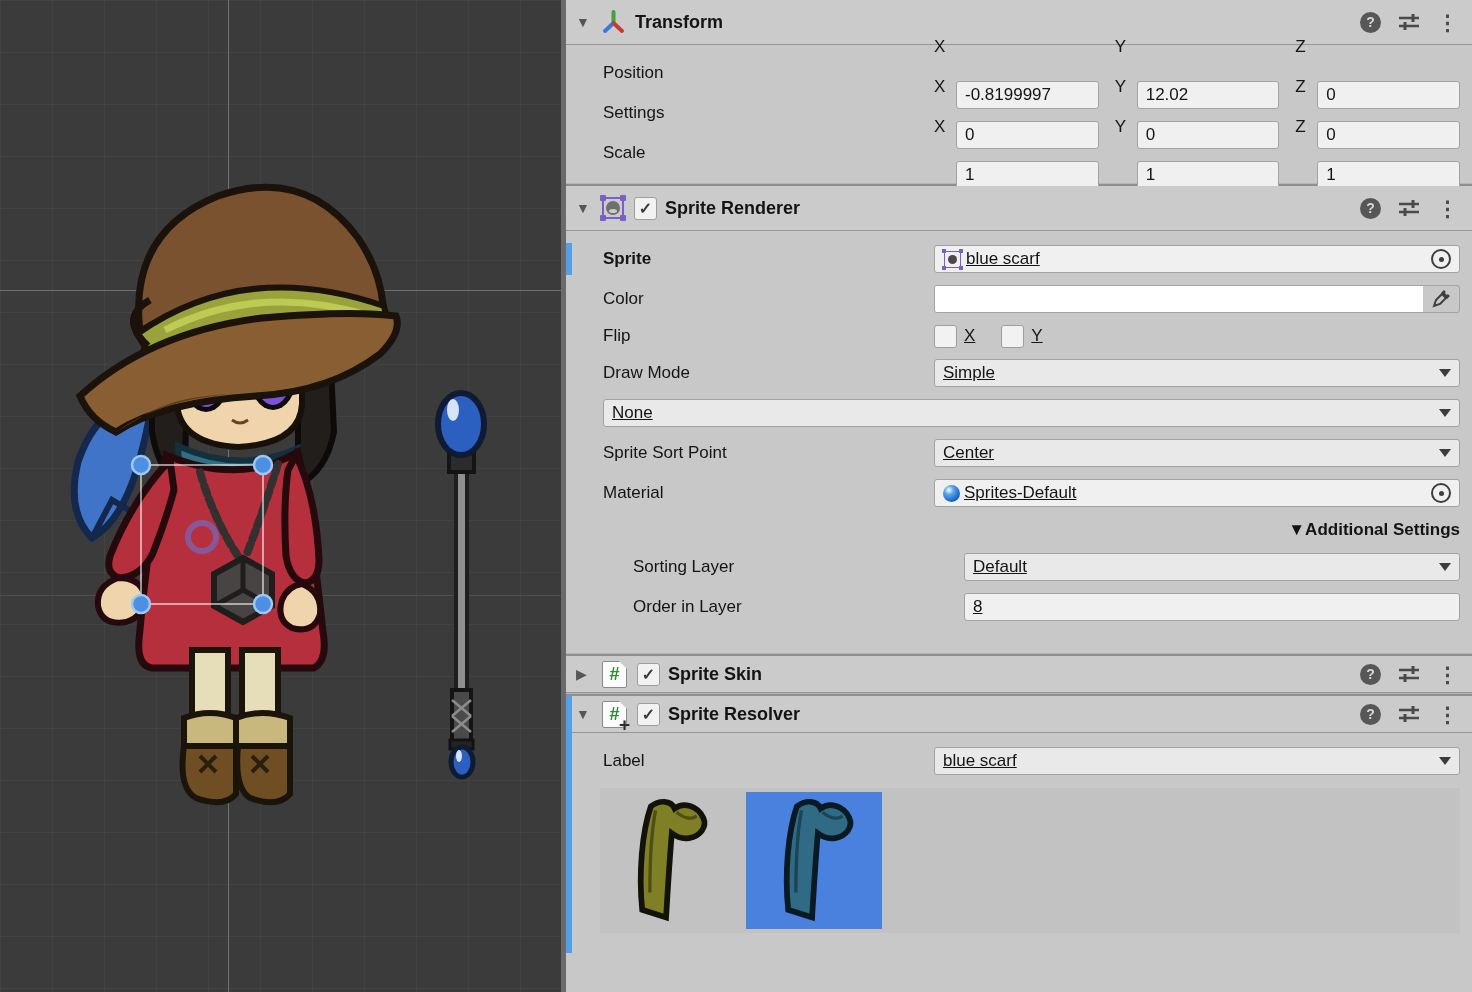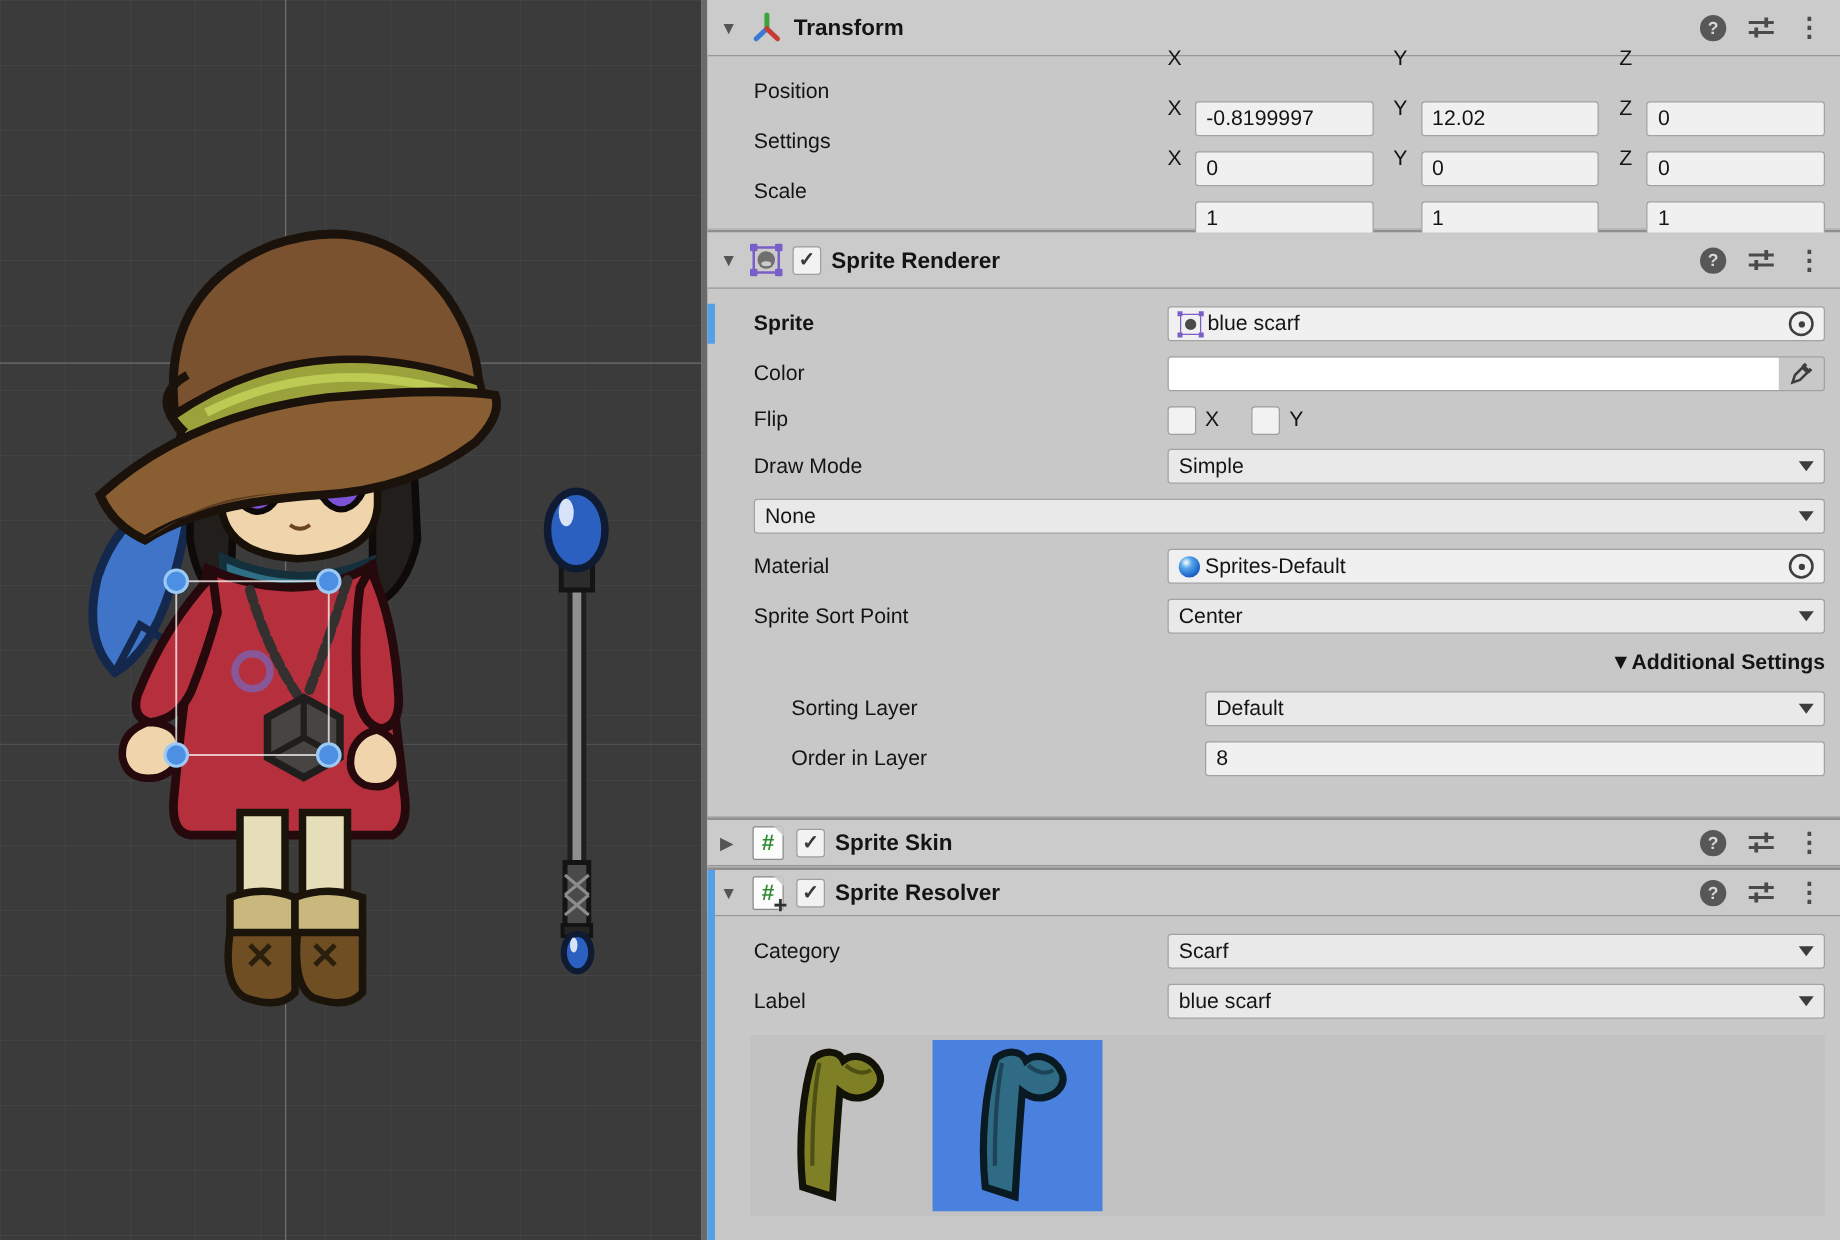--- a/index.html
+++ b/index.html
@@ -36,21 +36,21 @@
              font-weight:bold;font-size:14px;display:flex;align-items:center;justify-content:center;}
   .kebab-icon{color:#4A4A4A;font-size:21px;font-weight:bold;line-height:1;letter-spacing:0;}
   .comp-body{padding:8px 0 10px 0;}
   .comp-sep{height:2px;background:#8E8E8E;border-top:1px solid #B5B5B5;}
 
   .row{display:flex;align-items:center;height:40px;padding:0 12px 0 37px;position:relative;}
   .row.slim{height:34px;justify-content:flex-end;}
   .row .label{width:331px;flex:none;white-space:nowrap;}
   .row .label.bold{font-weight:bold;}
   .row .label.indent{padding-left:30px;}
-  .value{flex:1;display:flex;align-items:center;min-width:0;}
+  .value{flex:1;display:flex;align-items:center;min-width:0;text-decoration:underline;}
 
   .field,.dropdown,.objfield{height:28px;background:#F0F0F0;border:1px solid #A2A2A2;
        border-radius:3px;display:flex;align-items:center;padding:0 8px;font-size:17px;
        font-family:"Liberation Sans",sans-serif;color:#141414;box-sizing:border-box;}
   input.field{outline:none;width:100%;}
   .dropdown{background:#E9E9E9;width:100%;justify-content:space-between;cursor:pointer;}
   .dd-arrow{width:0;height:0;border-left:6px solid transparent;border-right:6px solid transparent;
             border-top:8px solid #3C3C3C;margin-left:8px;flex:none;}
   .objfield{width:100%;padding-right:0;}
   .objfield .obj-label{flex:1;display:flex;align-items:center;gap:4px;min-width:0;}
@@ -376,39 +376,39 @@
       </div>
       <div class="row">
         <div class="value">
           <div class="dropdown">
             <span>None</span>
             <span class="dd-arrow"></span>
           </div>
         </div>
       </div>
       <div class="row">
+        <span class="label">Sprite Sort Point</span>
+        <div class="value">
+          <div class="dropdown">
+            <span>Center</span>
+            <span class="dd-arrow"></span>
+          </div>
+        </div>
+      </div>
+      <div class="row">
         <span class="label">Material</span>
         <div class="value">
           <div class="objfield">
             <span class="obj-label">
               <span class="mat-sphere"></span>
               <span>Sprites-Default</span>
             </span>
             <span class="picker-target">
                 <span class="target-circle"></span>
               </span>
-          </div>
-        </div>
-      </div>
-      <div class="row">
-        <span class="label">Sprite Sort Point</span>
-        <div class="value">
-          <div class="dropdown">
-            <span>Center</span>
-            <span class="dd-arrow"></span>
           </div>
         </div>
       </div>
       <div class="row slim" style="padding-left:14px">
         <span class="foldout">▼</span>
         <span class="label bold" style="width:auto">Additional Settings</span>
       </div>
       <div class="row">
         <span class="label indent">Sorting Layer</span>
         <div class="value">
@@ -460,29 +460,20 @@
         <span class="help-icon">?</span>
         <svg width="24" height="20" viewBox="0 0 24 20">
           <path d="M2,6 L22,6 M2,14 L22,14" stroke="#4A4A4A" stroke-width="2.5"></path>
           <path d="M16,2 L16,10 M8,10 L8,18" stroke="#4A4A4A" stroke-width="3"></path>
         </svg>
         <span class="kebab-icon">⋮</span>
       </span>
     </div>
     <div class="comp-body" style="padding-bottom:0">
       <div class="row">
-        <span class="label">Category</span>
-        <div class="value">
-          <div class="dropdown">
-            <span>Scarf</span>
-            <span class="dd-arrow"></span>
-          </div>
-        </div>
-      </div>
-      <div class="row">
         <span class="label">Label</span>
         <div class="value">
           <div class="dropdown">
             <span>blue scarf</span>
             <span class="dd-arrow"></span>
           </div>
         </div>
       </div>
       <div class="thumbs-wrap">
         <div class="tile" title="">

